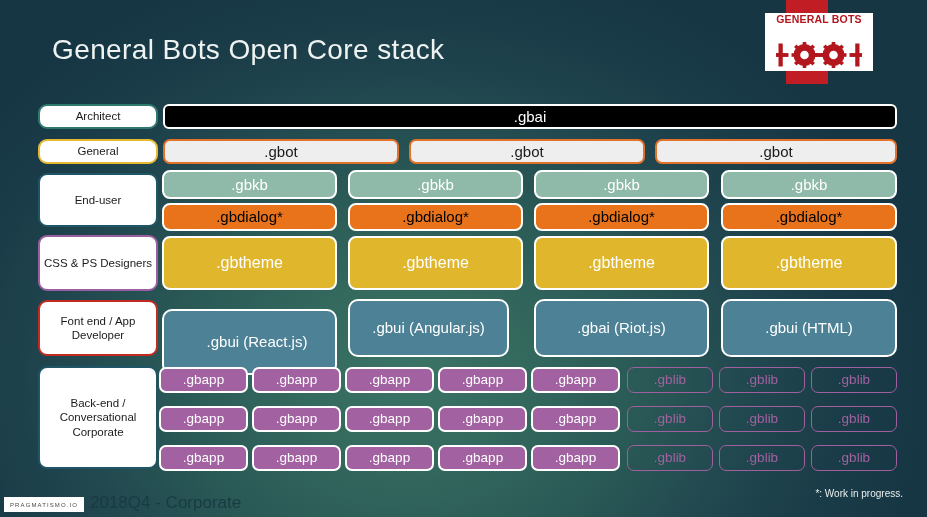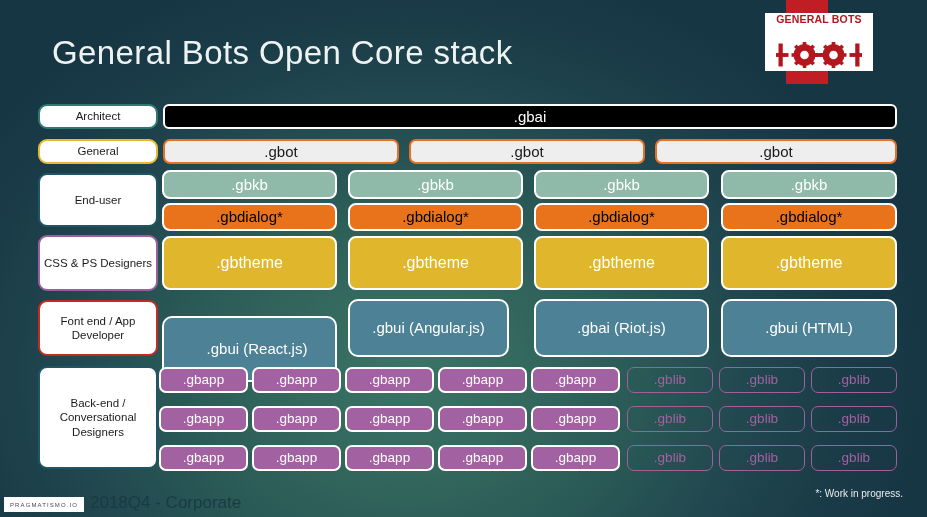--- a/index.html
+++ b/index.html
@@ -34,21 +34,21 @@
     position: absolute;
     left: 0; top: 0;
     width: 927px;
     height: 96px;
   }
 
   #page-title {
     position: absolute;
     left: 52px;
     top: 34px;
-    font-size: 33px;
+    font-size: 28px;
     font-weight: 300;
     letter-spacing: 0.4px;
     color: #eef3f2;
     white-space: nowrap;
   }
 
   
   #logo-band {
     position: absolute;
     left: 786px;
@@ -248,21 +248,21 @@
       <div class="role-label" style="top: 173px; height: 54px; border: 2px solid rgb(31, 85, 102);">
         <span>End-user</span>
       </div>
       <div class="role-label" style="top: 235px; height: 56px; border: 2px solid rgb(154, 95, 160);">
         <span>CSS &amp; PS Designers</span>
       </div>
       <div class="role-label" style="top: 300px; height: 56px; border: 2px solid rgb(194, 43, 34);">
         <span>Font end / App Developer</span>
       </div>
       <div class="role-label" style="top: 366px; height: 103px; border: 2px solid rgb(31, 85, 102);">
-        <span>Back-end / Conversational Designers</span>
+        <span>Back-end / Conversational Corporate</span>
       </div>
     </div>
 
   <div id="stack-diagram">
       <div class="stack-box box-gbai" style="left: 163px; top: 104px; width: 734px; height: 25px;">
         <span>.gbai</span>
       </div>
       <div class="stack-box box-gbot" style="left: 163px; top: 139px; width: 236px; height: 25px;">
         <span>.gbot</span>
       </div>
@@ -301,21 +301,21 @@
       </div>
       <div class="stack-box box-gbtheme" style="left: 348px; top: 236px; width: 175px; height: 54px;">
         <span>.gbtheme</span>
       </div>
       <div class="stack-box box-gbtheme" style="left: 534px; top: 236px; width: 175px; height: 54px;">
         <span>.gbtheme</span>
       </div>
       <div class="stack-box box-gbtheme" style="left: 721px; top: 236px; width: 176px; height: 54px;">
         <span>.gbtheme</span>
       </div>
-      <div class="stack-box box-gbui" style="left: 162px; top: 316px; width: 175px; height: 66px; padding-left: 20px;">
+      <div class="stack-box box-gbui" style="left: 162px; top: 309px; width: 175px; height: 66px; padding-left: 20px;">
         <span>.gbui (React.js)</span>
       </div>
       <div class="stack-box box-gbui" style="left: 348px; top: 299px; width: 161px; height: 58px; text-align: right;">
         <span>.gbui (Angular.js)</span>
       </div>
       <div class="stack-box box-gbui" style="left: 534px; top: 299px; width: 175px; height: 58px;">
         <span>.gbai (Riot.js)</span>
       </div>
       <div class="stack-box box-gbui" style="left: 721px; top: 299px; width: 176px; height: 58px;">
         <span>.gbui (HTML)</span>

